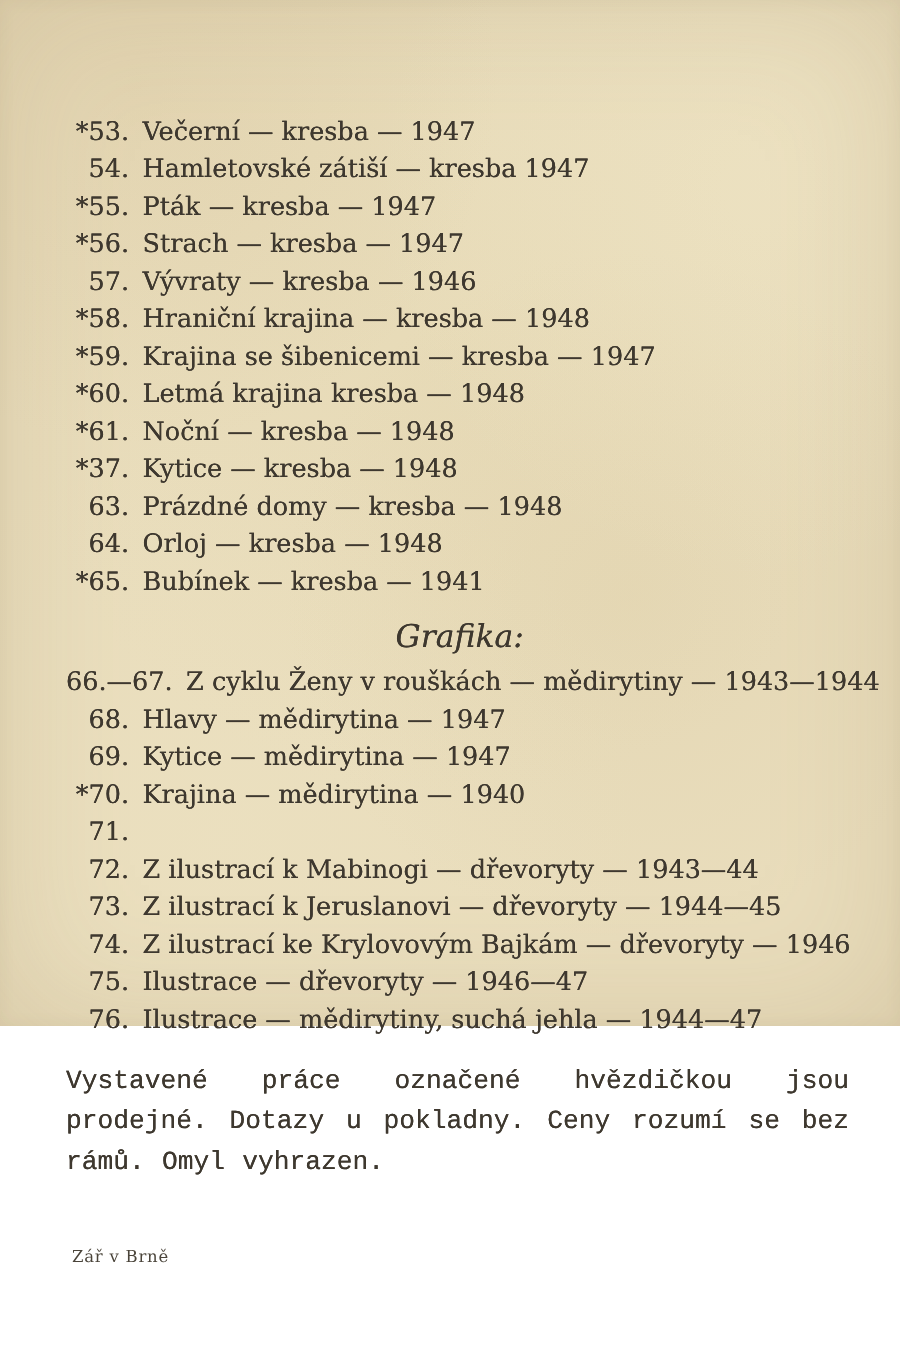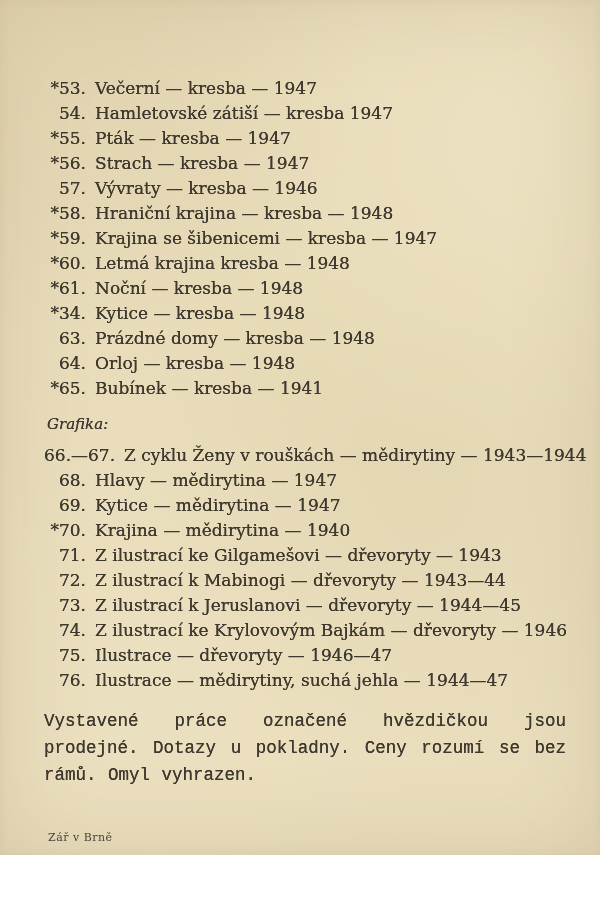--- a/index.html
+++ b/index.html
@@ -10,21 +10,21 @@
     width: 600px;
     height: 900px;
     overflow: hidden;
     font-family: "DejaVu Serif", "Liberation Serif", serif;
     color: #3e382f;
   }
   .page {
     position: relative;
     box-sizing: border-box;
     width: 600px;
-    height: 855px;
+    height: 684px;
     padding: 76px 34px 0 44px;
     background-color: #e9ddbc;
     background-image:
       radial-gradient(circle at 15% 8%,  rgba(201,178,134,0.20), transparent 30%),
       radial-gradient(circle at 85% 18%, rgba(244,236,206,0.28), transparent 35%),
       radial-gradient(circle at 70% 58%, rgba(206,186,142,0.16), transparent 40%),
       radial-gradient(circle at 25% 82%, rgba(241,232,201,0.22), transparent 40%),
       radial-gradient(circle at 50% 35%, rgba(226,212,170,0.25), transparent 55%);
     box-shadow: inset 0 0 90px rgba(150,124,84,0.20), inset 0 0 10px rgba(150,124,84,0.10);
   }
@@ -45,24 +45,25 @@
     white-space: pre;
     flex-shrink: 0;
   }
   .body {
     padding-left: 9px;
     white-space: nowrap;
     text-align: right;
   }
   .heading {
     font-style: italic;
-    font-size: 15px;
+    font-size: 21px;
     line-height: 25px;
     margin: 11px 0 6px 3px;
     text-shadow: 0 0 0.4px currentColor;
+    text-align: center;
   }
   .note {
     margin: 15px 0 0 0;
     max-width: 524px;
     font-size: 17.5px;
     line-height: 27px;
     text-align: justify;
     text-align-last: left;
     word-spacing: 1px;
     text-shadow: 0 0 0.4px currentColor;
@@ -115,21 +116,21 @@
       </li>
       <li class="row">
         <span class="num">*60.</span>
         <span class="body">Letmá krajina kresba — 1948</span>
       </li>
       <li class="row">
         <span class="num">*61.</span>
         <span class="body">Noční — kresba — 1948</span>
       </li>
       <li class="row">
-        <span class="num">*34.</span>
+        <span class="num">*37.</span>
         <span class="body">Kytice — kresba — 1948</span>
       </li>
       <li class="row">
         <span class="num">63.</span>
         <span class="body">Prázdné domy — kresba — 1948</span>
       </li>
       <li class="row">
         <span class="num">64.</span>
         <span class="body">Orloj — kresba — 1948</span>
       </li>
@@ -153,21 +154,20 @@
       <li class="row">
         <span class="num">69.</span>
         <span class="body">Kytice — mědirytina — 1947</span>
       </li>
       <li class="row">
         <span class="num">*70.</span>
         <span class="body">Krajina — mědirytina — 1940</span>
       </li>
       <li class="row">
         <span class="num">71.</span>
-        <span class="body">Z ilustrací ke Gilgamešovi — dřevoryty — 1943</span>
       </li>
       <li class="row">
         <span class="num">72.</span>
         <span class="body">Z ilustrací k Mabinogi — dřevoryty — 1943—44</span>
       </li>
       <li class="row">
         <span class="num">73.</span>
         <span class="body">Z ilustrací k Jeruslanovi — dřevoryty — 1944—45</span>
       </li>
       <li class="row">

